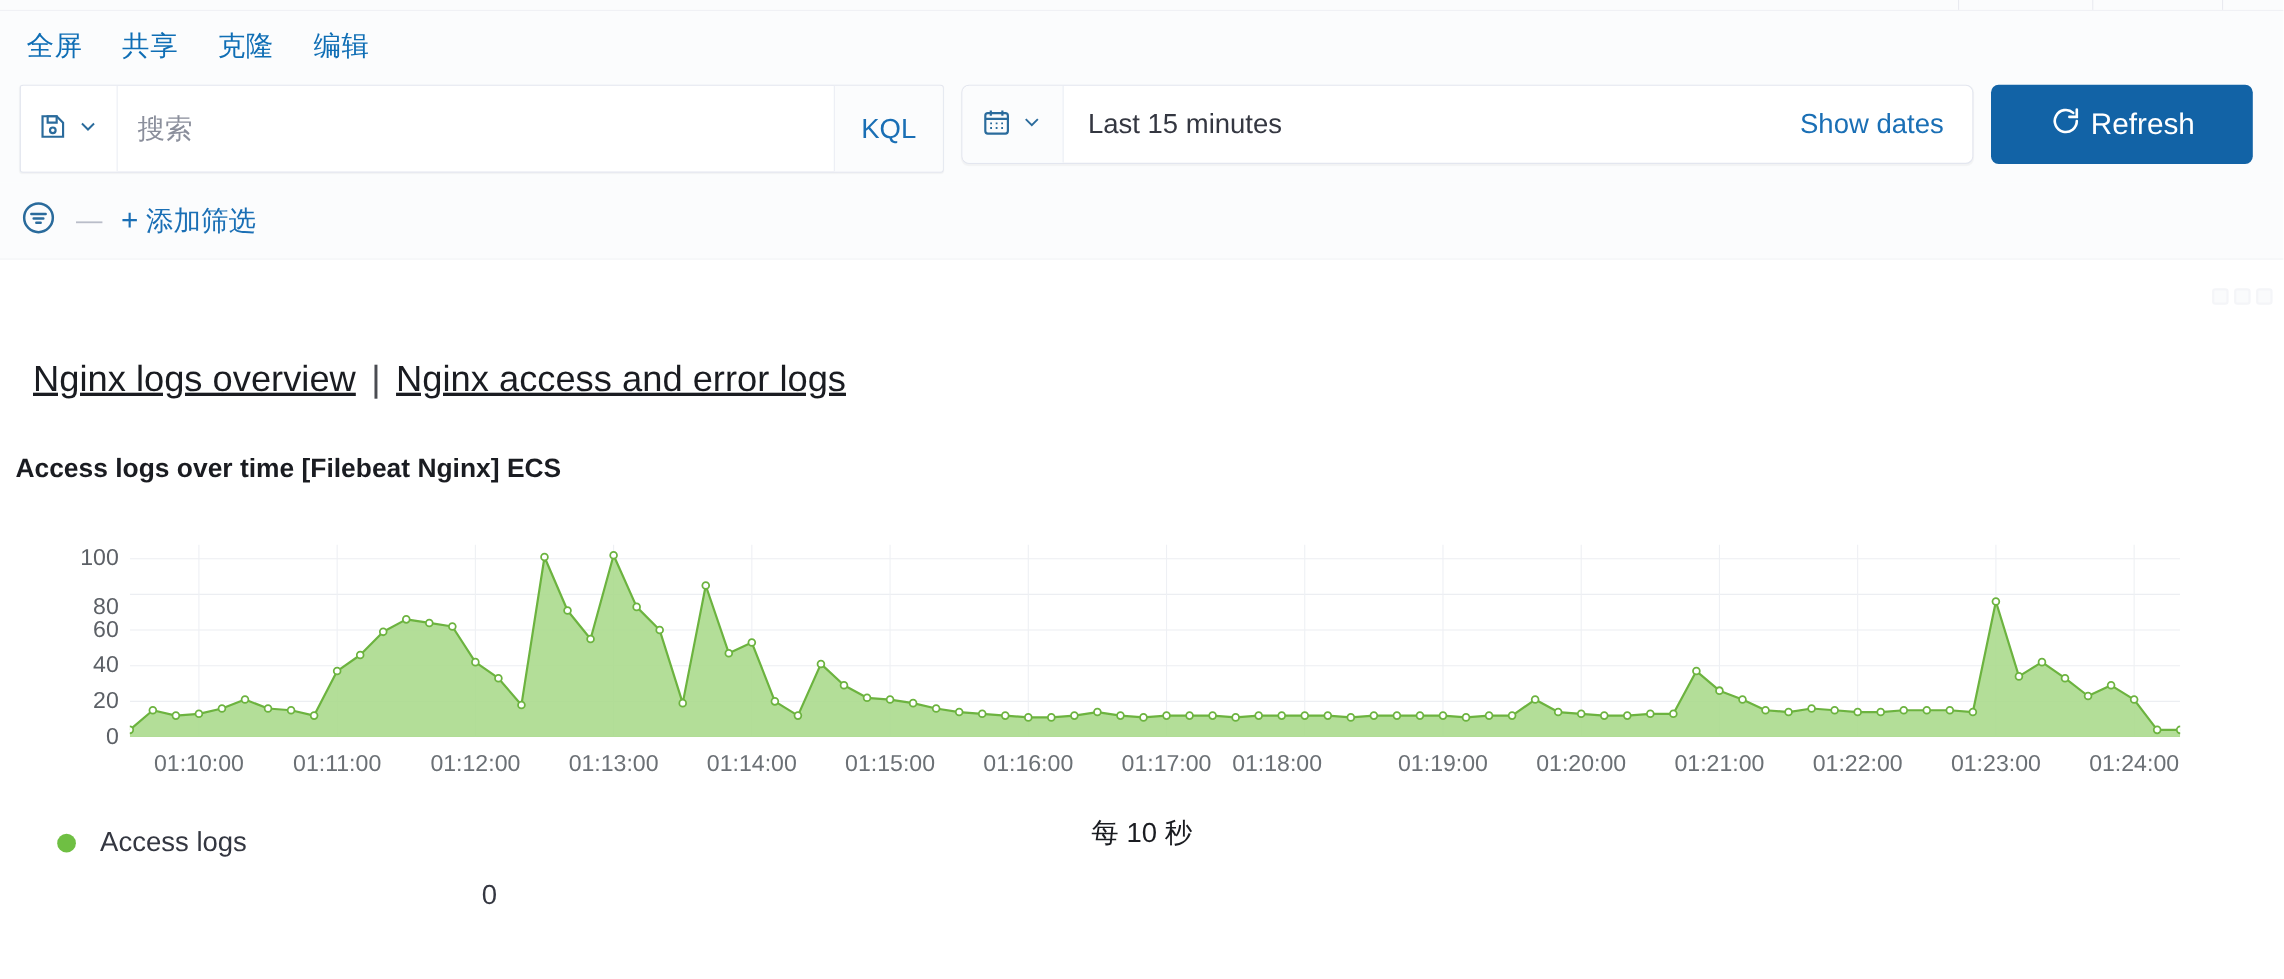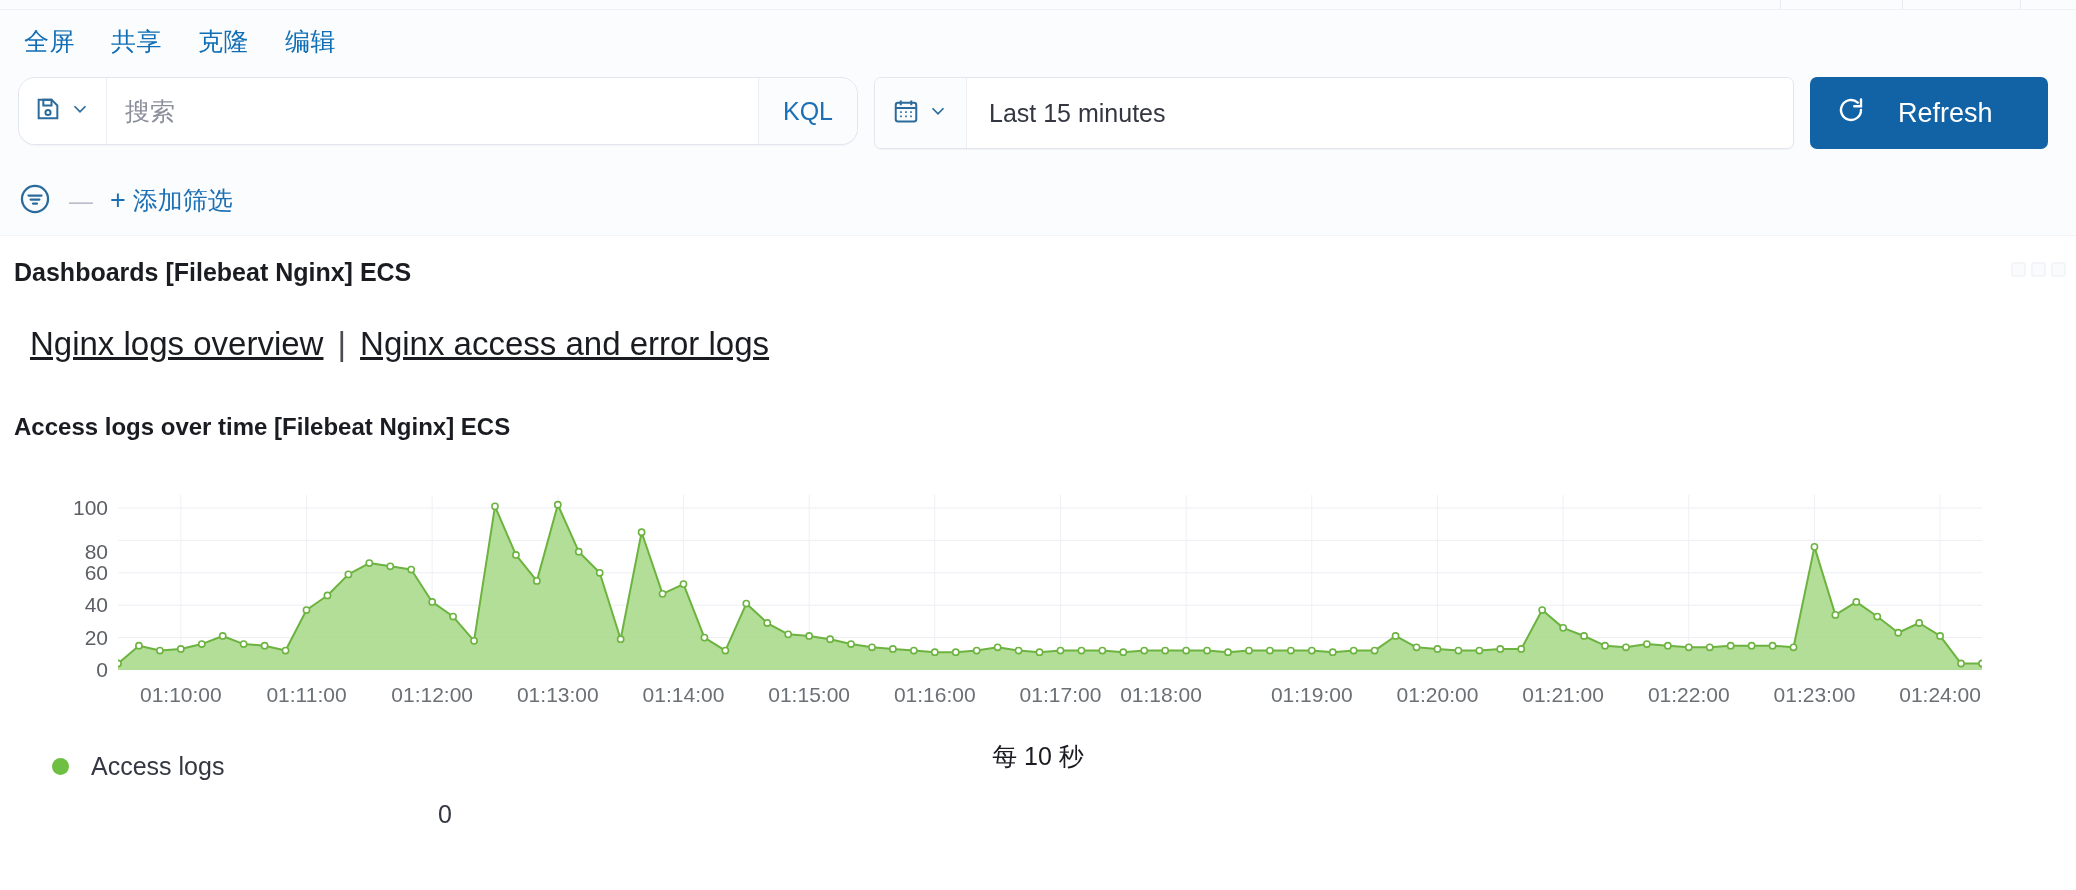--- a/index.html
+++ b/index.html
@@ -32,22 +32,22 @@
     white-space: nowrap; cursor: pointer; letter-spacing: .5px;
   }
 
   
   .querybar {
     position: absolute; top: 72px; left: 0; width: 2076px; height: 94px;
     background: #fbfcfd;
     display: flex; align-items: flex-start; padding: 5px 12px 0 18px; gap: 16px;
   }
   .search-group {
-    display: flex; align-items: stretch; height: 68px;
-    border: 1px solid #e3e6ef; border-radius: 17px; background: #fff;
+    display: flex; align-items: stretch; height: 80px;
+    border: 1px solid #e3e6ef; border-radius: 3px; background: #fff;
     flex: 0 0 840px; overflow: hidden;
     box-shadow: 0 1px 1px rgba(16,22,38,.04);
   }
   .saved-query-btn {
     width: 88px; display: flex; align-items: center; justify-content: center;
     gap: 7px; border-right: 1px solid #eceef4; cursor: pointer; background: #fff;
   }
   .search-input-wrap { flex: 1; display: flex; align-items: center; padding: 0 18px; }
   .search-input {
     border: none; outline: none; width: 100%; font-size: 25px;
@@ -74,21 +74,21 @@
     font-size: 25px; color: #343741; cursor: pointer;
   }
   .show-dates {
     display: flex; align-items: center; padding: 0 26px;
     font-size: 25px; color: #1a6fb5; cursor: pointer; white-space: nowrap;
   }
   .refresh-btn {
     height: 72px; min-width: 238px; background: #1263a6; border: none;
     border-radius: 7px; color: #fff; font-size: 27px;
     font-family: "Liberation Sans", sans-serif;
-    display: flex; align-items: center; justify-content: flex-start; gap: 32px;
+    display: flex; align-items: center; justify-content: center; gap: 8px;
     cursor: pointer; padding: 0 26px;
   }
 
   
   .filterbar {
     position: absolute; top: 166px; left: 0; width: 2076px; height: 70px;
     background: #fbfcfd;
     display: flex; align-items: center; padding-left: 18px; gap: 13px;
     border-bottom: 1px solid #f2f3f6;
   }
@@ -203,20 +203,21 @@
             <path d="M7 13h1.4M11.3 13h1.4M15.6 13h1.4M7 16.6h1.4M11.3 16.6h1.4M15.6 16.6h1.4" stroke-width="1.5"></path>
           </svg>
         </span>
         <span>
           <svg width="22" height="22" viewBox="0 0 24 24" fill="none" stroke="#2a6b9c" stroke-width="1.9">
             <path d="M6 9l6 6 6-6"></path>
           </svg>
         </span>
       </div>
       <div class="date-text">Last 15 minutes</div>
+      <div class="show-dates">Show dates</div>
     </div>
 
     <button class="refresh-btn">
       <span>
         <svg width="30" height="30" viewBox="0 0 24 24" fill="none" stroke="#ffffff" stroke-width="1.9" stroke-linecap="round">
           <path d="M20 12a8 8 0 1 1-2.6-5.9"></path>
           <path d="M20 3.6V9h-5.4"></path>
         </svg>
       </span>
       <span>Refresh</span>
@@ -230,21 +231,20 @@
         <path d="M7.4 9.6h9.2M8.9 12.4h6.2M10.6 15.2h2.8" stroke-linecap="round"></path>
       </svg>
     </span>
     <span class="filter-dash">—</span>
     <span class="add-filter">
       <span class="plus">+</span>
       <span>添加筛选</span>
     </span>
   </div>
 
-  <div class="dash-title">Dashboards [Filebeat Nginx] ECS</div>
   <div class="panel-menu">
     <span></span>
     <span></span>
     <span></span>
   </div>
 
   <div class="links-row">
     <a>Nginx logs overview</a>
     <span class="links-sep">|</span>
     <a>Nginx access and error logs</a>

